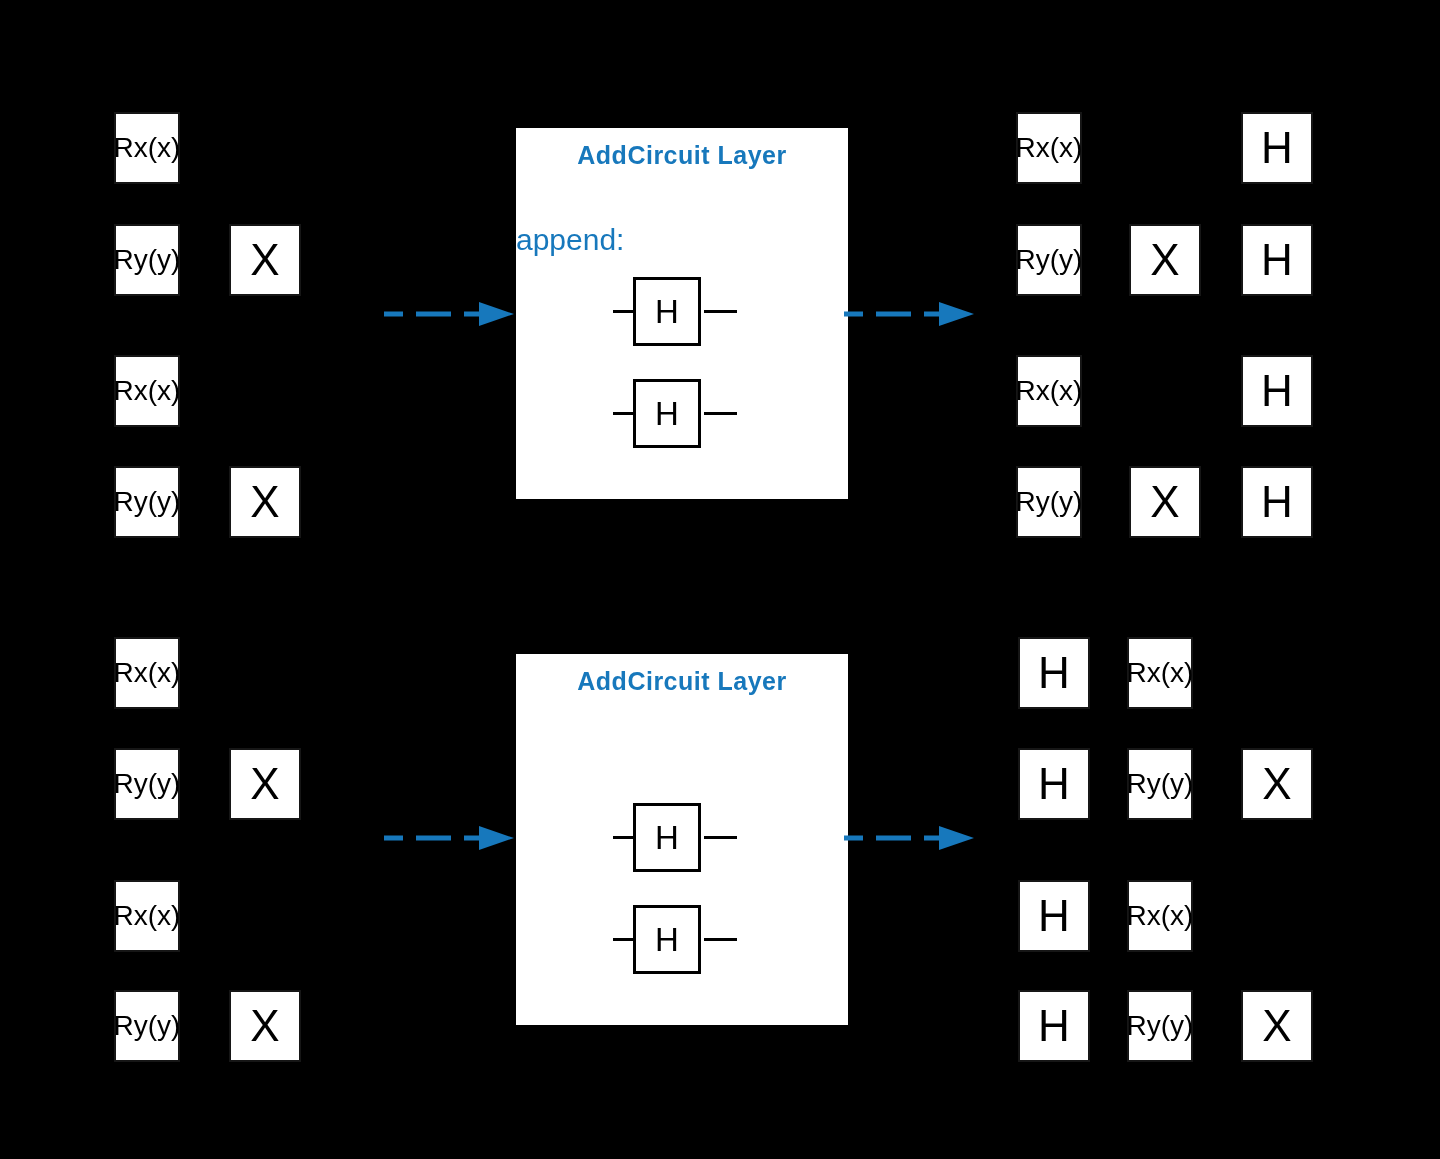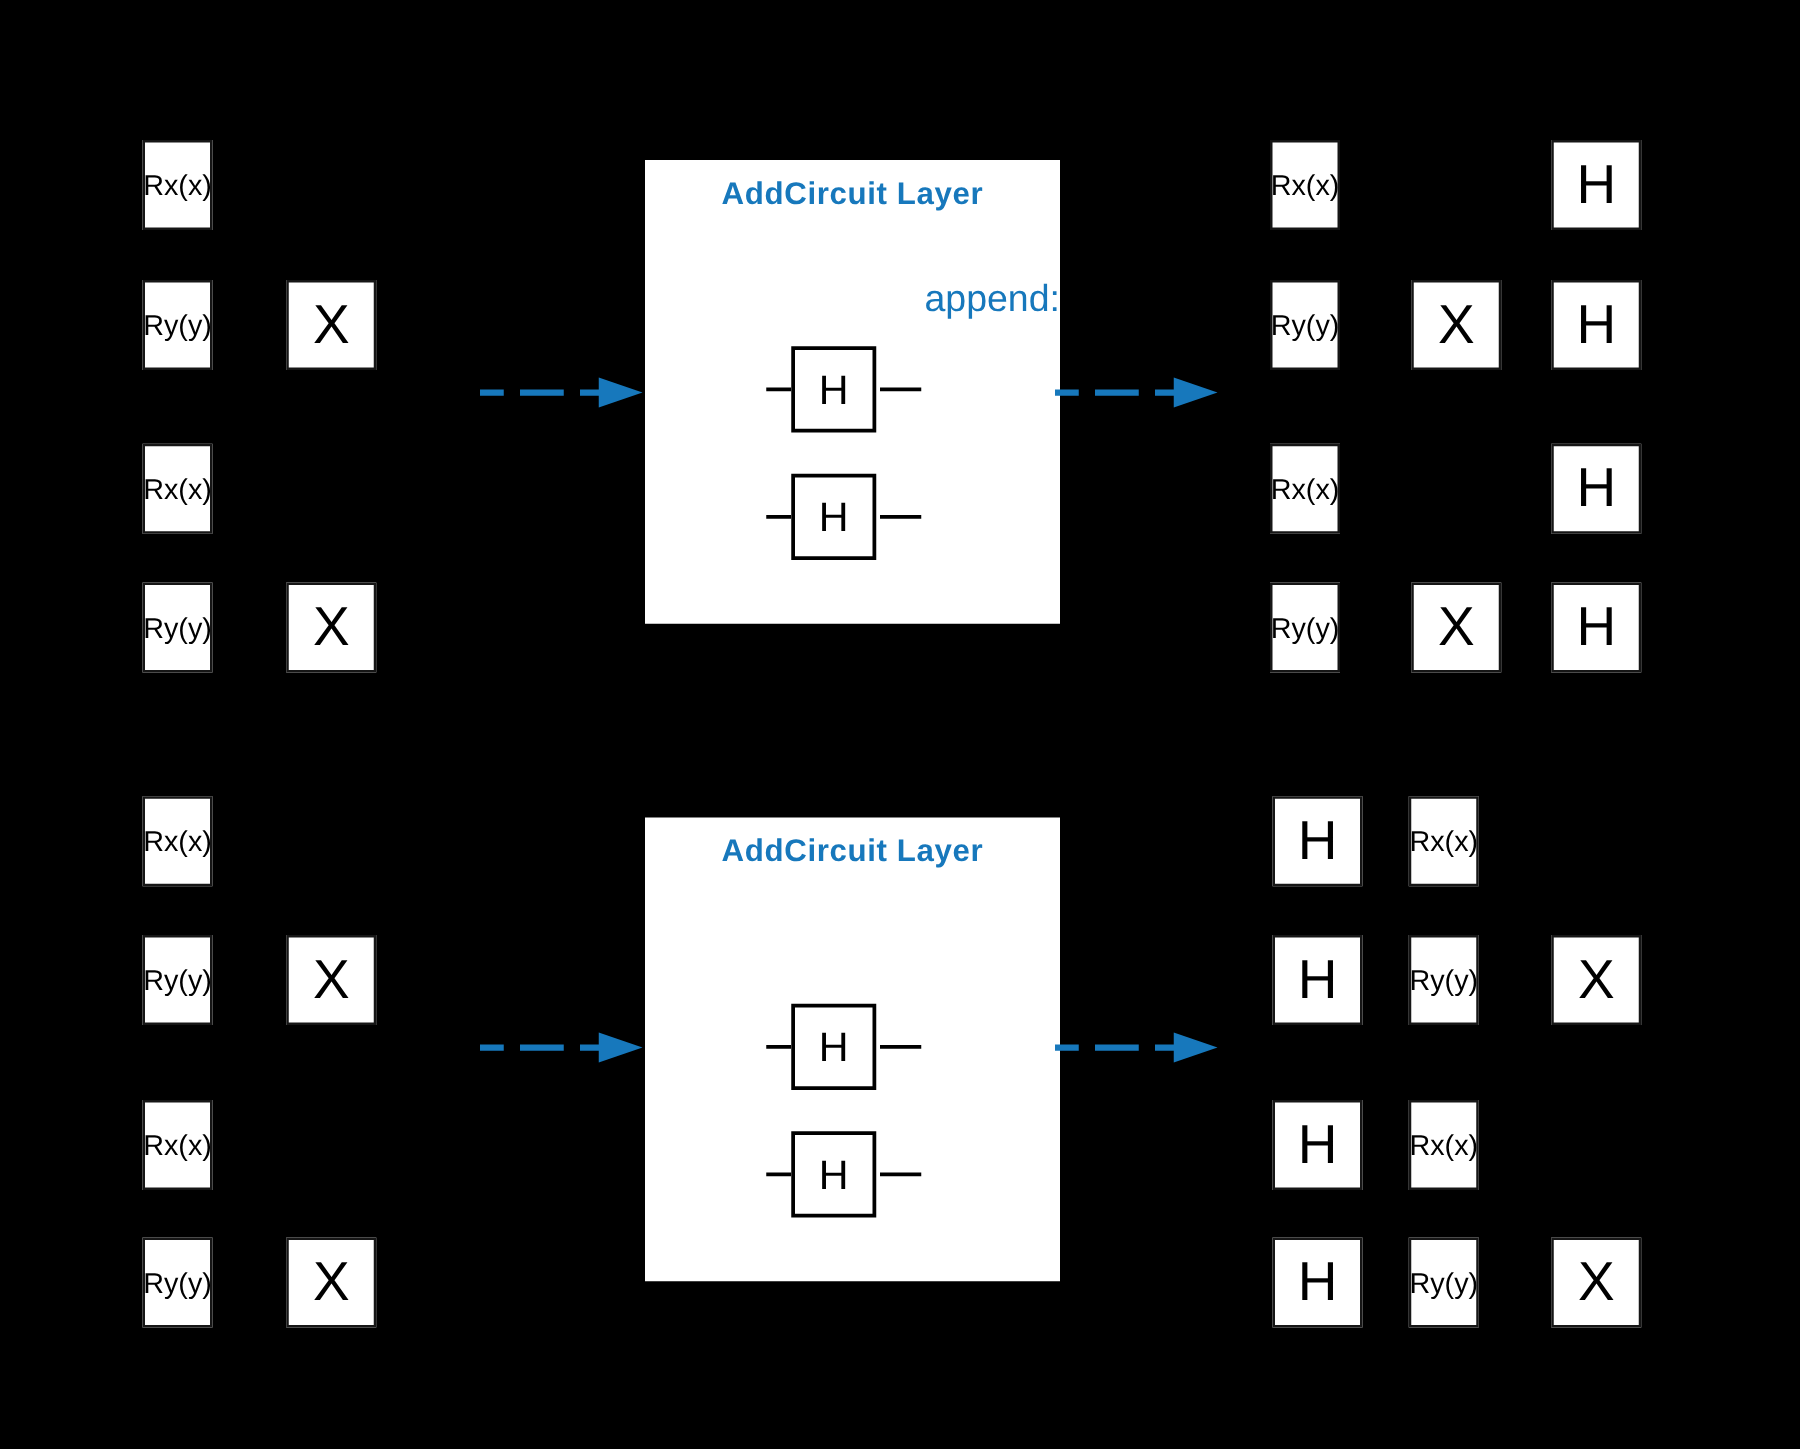--- a/index.html
+++ b/index.html
@@ -15,42 +15,42 @@
   
   .gate {
     position:absolute;
     height:72px;
     background:var(--gate-fill,#fff);
     border:2px solid #161616;
     color:var(--gate-text,#000);
     display:flex; align-items:center; justify-content:center;
     line-height:1;
   }
-  .gate.wide   { width:56px; font-size:23px; }
+  .gate.wide   { width:66px; font-size:28px; }
   .gate.narrow { width:72px; font-size:44px; font-weight:400; }
 
   
   .panel {
     position:absolute;
     width:332px; height:371px;
     background:#fff;
     left:516px;
   }
   .panel.p-top    { top:128px; }
   .panel.p-bottom { top:654px; }
   .panel-title {
     position:absolute; top:13px; left:0; width:100%;
     text-align:center;
     font-size:25px; font-weight:bold;
     color:var(--accent,#1778bc);
     letter-spacing:0.5px;
   }
   .panel-mode {
     position:absolute; top:95px; left:0; width:100%;
-    text-align:right;
+    text-align:left;
     font-size:30px;
     color:var(--accent,#1778bc);
   }
   .mini-gate {
     position:absolute; left:117px;
     width:68px; height:69px;
     background:#fff;
     border:3px solid #000;
     display:flex; align-items:center; justify-content:center;
     font-size:33px; color:#000; line-height:1;

